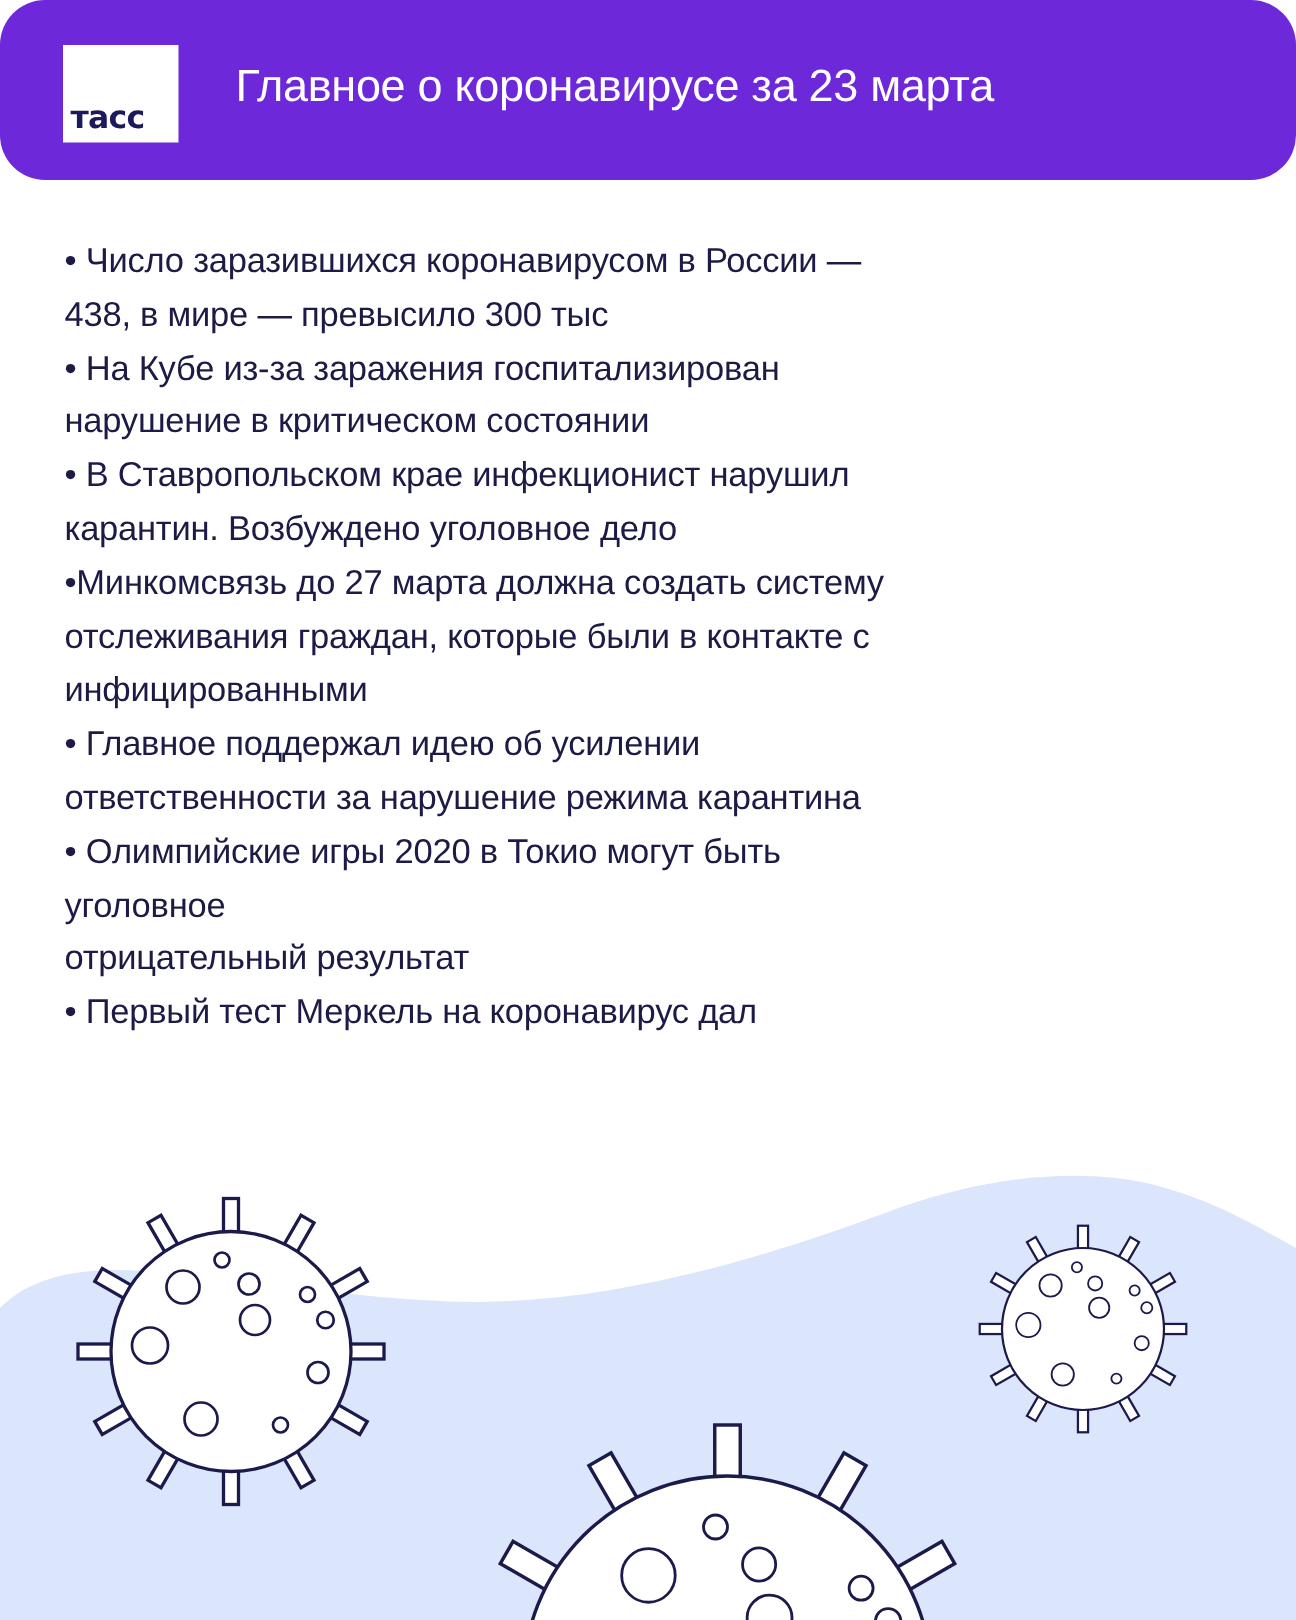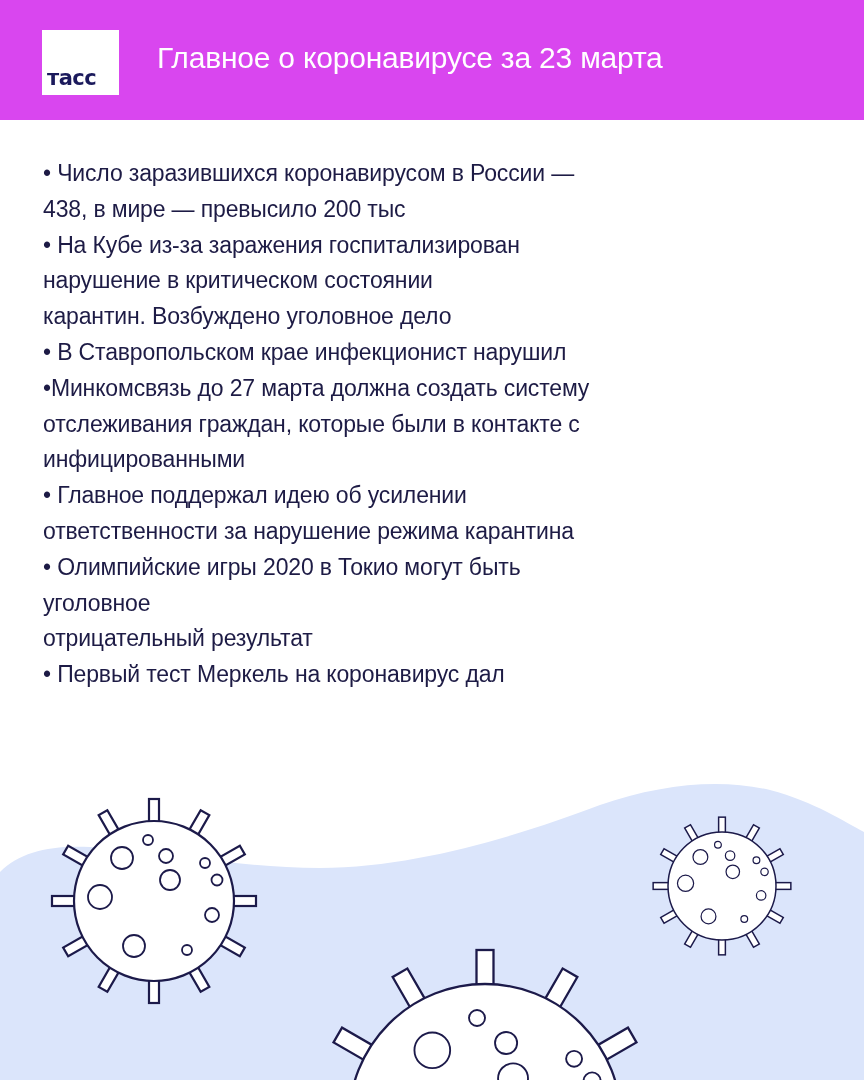--- a/index.html
+++ b/index.html
@@ -12,21 +12,22 @@
       position: relative;
       overflow: hidden;
       background: #ffffff;
       font-family: "Liberation Sans", "DejaVu Sans", sans-serif;
     }
     .header {
       position: absolute;
       left: 0; top: 0;
       width: 864px;
       height: 120px;
-      background: #d946ef;
+      background: #6d28d9;
+      border-radius: 30px;
     }
     .logo {
       position: absolute;
       left: 42px;
       top: 30px;
       width: 77px;
       height: 65px;
       background: #ffffff;
     }
     .logo-text {
@@ -78,29 +79,29 @@
 <div class="header">
   <div class="logo">
     <span class="logo-text">тасс</span>
   </div>
   <div class="title">Главное о коронавирусе за 23 марта</div>
 </div>
 
 <div class="content">
   <div>
     <p class="bullet-line">• Число заразившихся коронавирусом в России  —</p>
-    <p class="bullet-line">438, в мире — превысило 200 тыс</p>
+    <p class="bullet-line">438, в мире — превысило 300 тыс</p>
   </div>
   <div>
     <p class="bullet-line">• На Кубе из-за заражения госпитализирован</p>
     <p class="bullet-line">нарушение в критическом состоянии</p>
   </div>
   <div>
+    <p class="bullet-line">• В Ставропольском крае инфекционист нарушил</p>
     <p class="bullet-line">карантин. Возбуждено уголовное дело</p>
-    <p class="bullet-line">• В Ставропольском крае инфекционист нарушил</p>
   </div>
   <div>
     <p class="bullet-line">•Минкомсвязь до 27 марта должна создать систему</p>
     <p class="bullet-line">отслеживания граждан, которые были в контакте с</p>
     <p class="bullet-line">инфицированными</p>
   </div>
   <div>
     <p class="bullet-line">• Главное поддержал идею об усилении</p>
     <p class="bullet-line">ответственности за нарушение режима карантина</p>
   </div>

